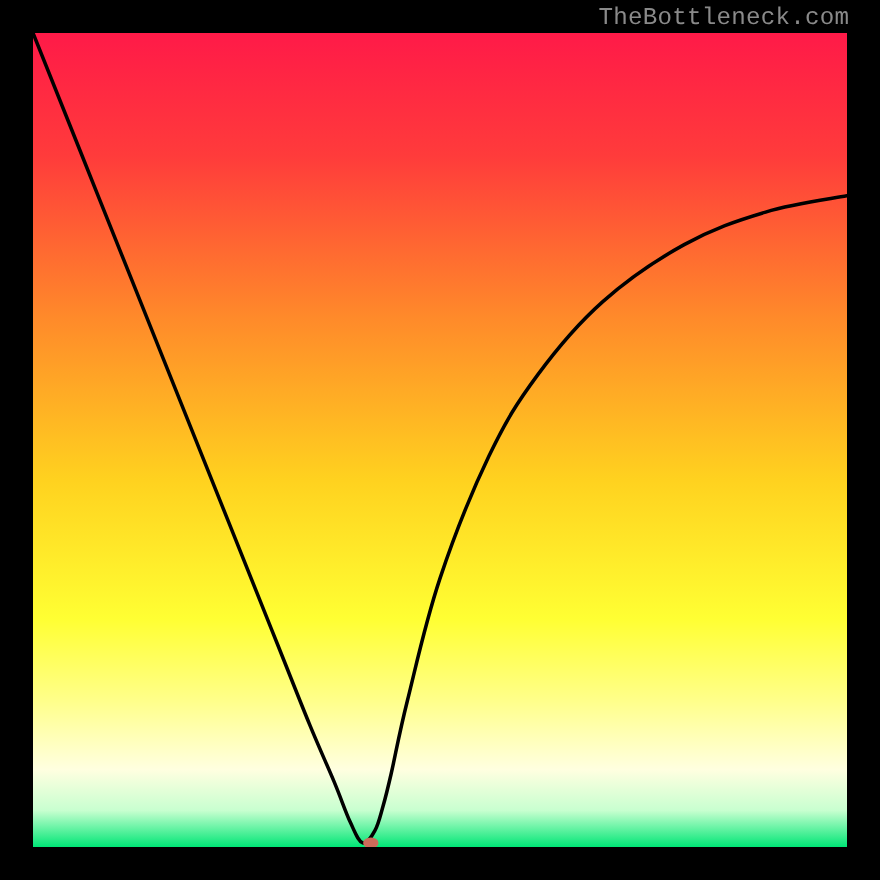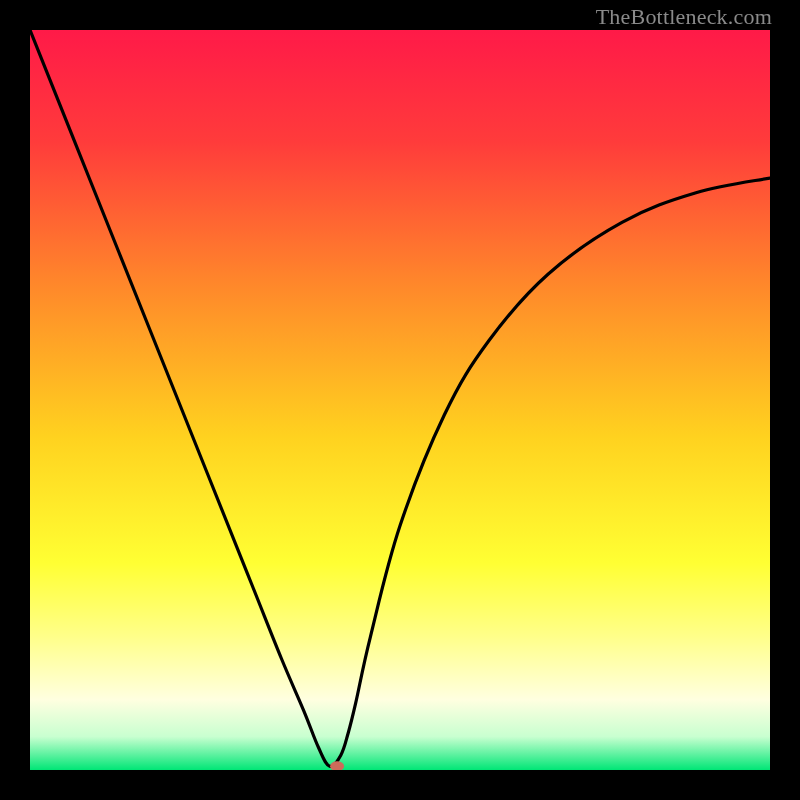--- a/index.html
+++ b/index.html
@@ -14,21 +14,21 @@
     position: absolute;
     left: 30px;
     top: 30px;
     width: 740px;
     height: 740px;
   }
   .attribution {
     position: absolute;
     top: 4px;
     right: 28px;
-    font-family: Liberation Serif, serif;
+    font-family: Liberation Mono, monospace;
     font-size: 22px;
     color: #8a8a8a;
     letter-spacing: 0.2px;
   }
 </style>
 </head>
 <body>
 
 <div class="attribution">TheBottleneck.com</div>
 

